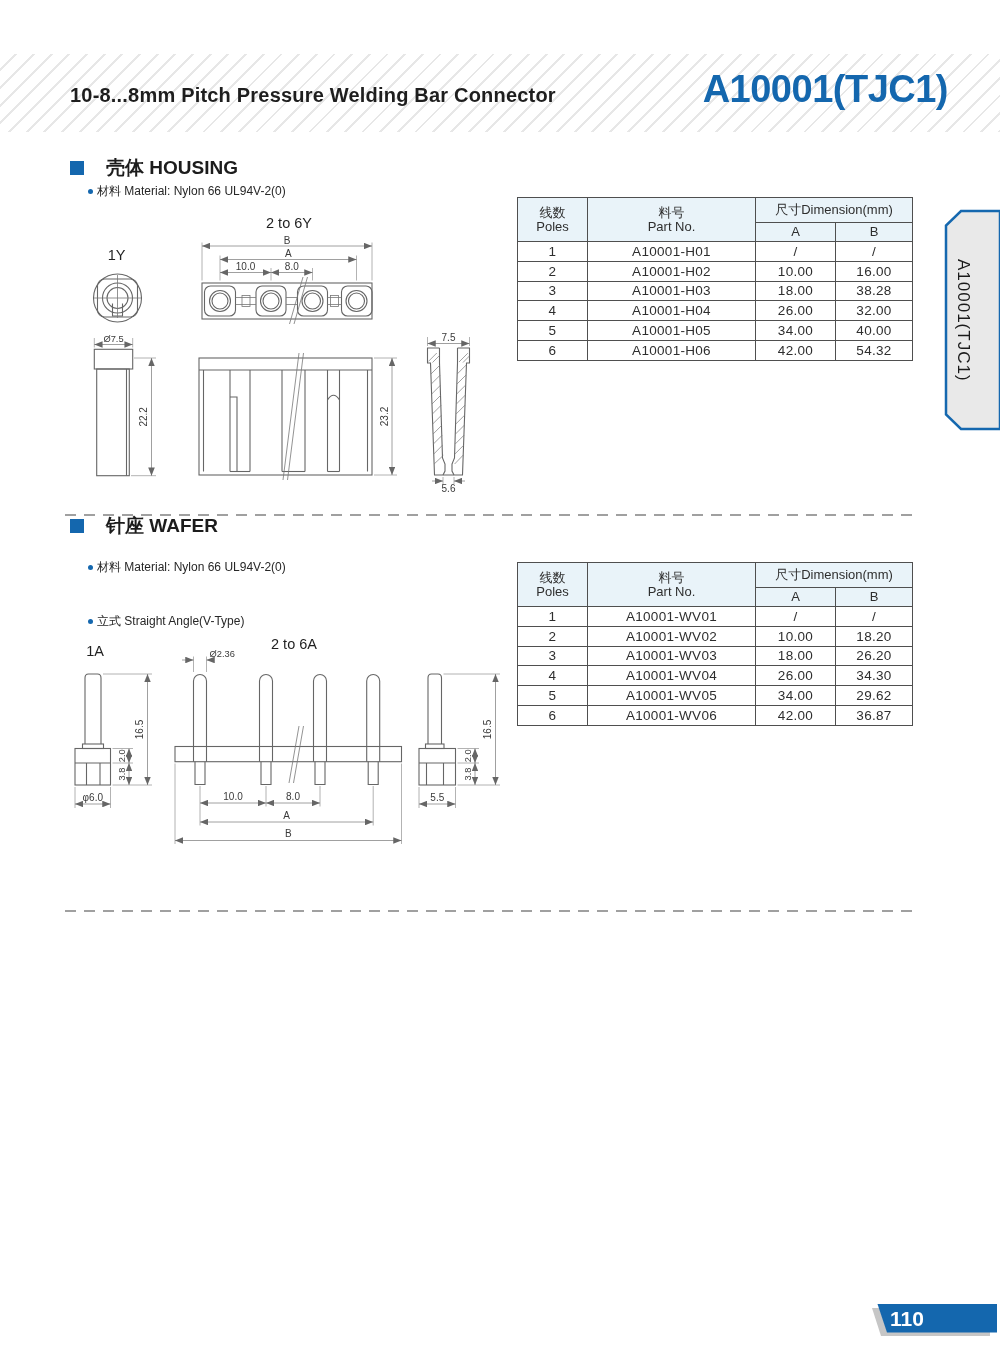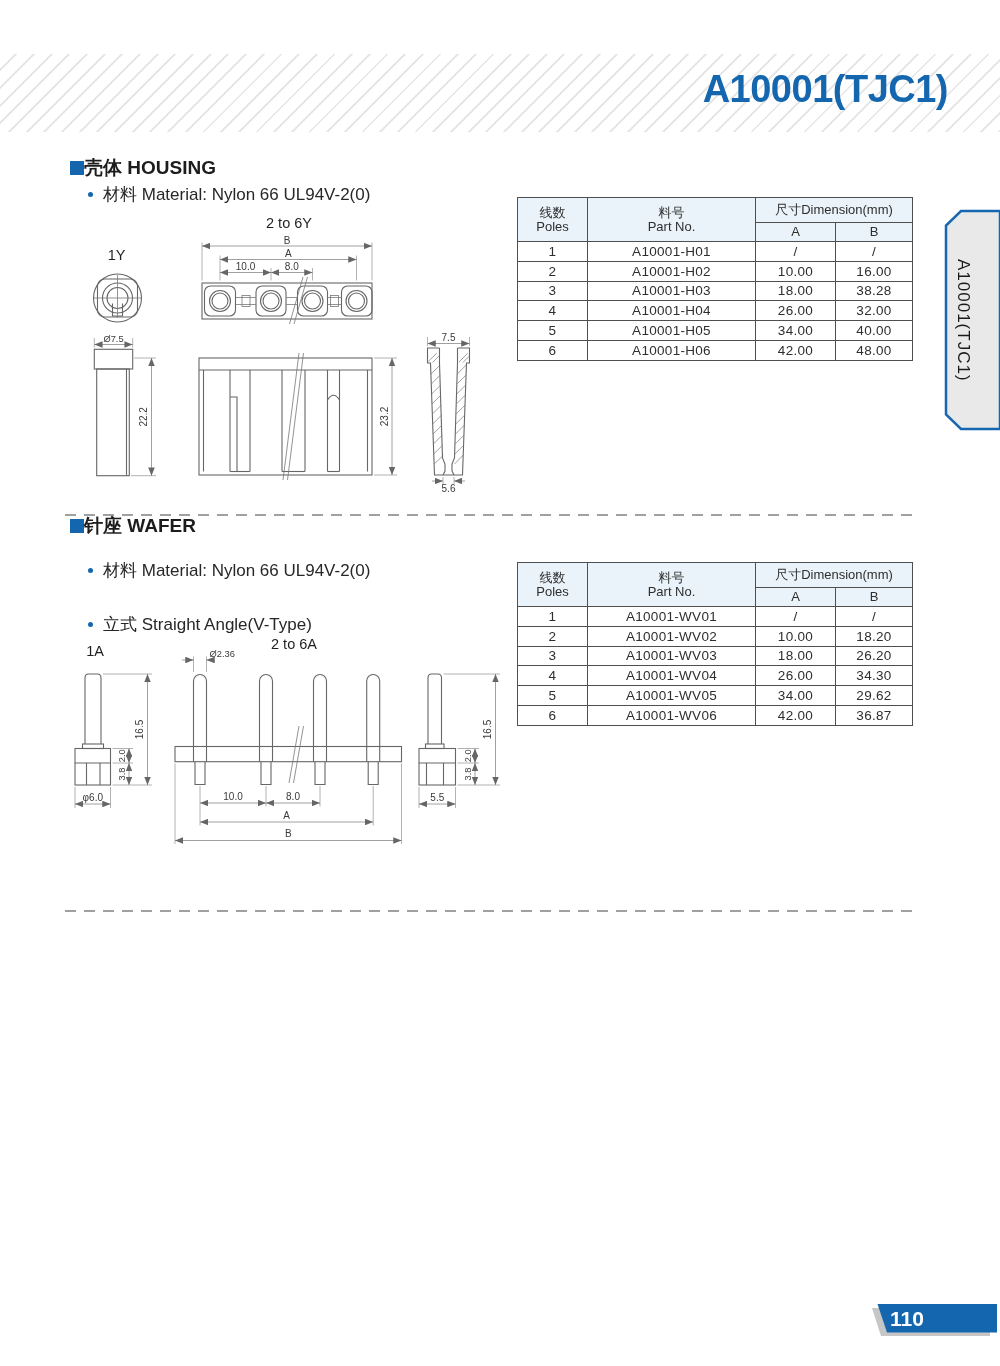--- a/index.html
+++ b/index.html
@@ -3,25 +3,25 @@
 <meta charset="utf-8">
 <style>
   html,body{margin:0;padding:0;background:#fff;}
   .page{position:relative;width:1000px;height:1366px;background:#ffffff;overflow:hidden;
         font-family:"Liberation Sans","DejaVu Sans",sans-serif;}
   .stripe-band{position:absolute;left:0;top:54px;width:1000px;height:78px;
         background:repeating-linear-gradient(135deg,#ffffff 0 10.5px,#e7e7e7 10.5px,#e7e7e7 12.5px);}
   .doc-title{position:absolute;left:70px;top:84px;font-size:20px;font-weight:bold;color:#1e1e1e;letter-spacing:.2px;}
   .part-code{position:absolute;left:560px;top:68px;width:388px;text-align:right;
         font-size:38px;font-weight:bold;color:#1467ae;letter-spacing:-0.5px;}
-  .section-header{position:absolute;display:flex;align-items:center;gap:0;
+  .section-header{position:absolute;display:flex;align-items:center;gap:22px;
         font-size:19px;font-weight:bold;color:#1c1c1c;}
   .sh-housing{left:70px;top:155px;} .sh-wafer{left:70px;top:513px;}
   .marker{width:14px;height:14px;background:#1467ae;flex:none;}
-  .bullet{position:absolute;display:flex;align-items:center;gap:10px;font-size:17px;color:#272727;}
+  .bullet{position:absolute;display:flex;align-items:center;gap:4px;font-size:12px;color:#272727;}
   .b1{left:88px;top:183px;} .b2{left:88px;top:559px;} .b3{left:88px;top:581px;margin-top:32px;}
   .dot{width:5px;height:5px;border-radius:50%;background:#1467ae;flex:none;}
   .divider{position:absolute;left:65px;width:852px;height:2px;
         background:repeating-linear-gradient(90deg,#a0a0a0 0 11px,transparent 11px 19px);}
   .dv1{top:514px;} .dv2{top:910px;}
   .drawing-svg{position:absolute;}
   .dw-housing{left:60px;top:210px;} .dw-wafer{left:60px;top:630px;}
   .spec{position:absolute;left:517px;border-collapse:collapse;table-layout:fixed;color:#2e2e2e;}
   .spec-housing{top:197px;} .spec-wafer{top:562px;}
   .spec th,.spec td{border:1px solid #4f4f4f;text-align:center;vertical-align:middle;padding:0;font-weight:normal;}
@@ -41,20 +41,21 @@
         align-items:center;justify-content:center;writing-mode:vertical-rl;text-orientation:mixed;
         font-size:17px;color:#1a1a1a;letter-spacing:1px;}
   .page-badge{position:absolute;left:855px;top:1295px;}
 </style>
 </head>
 <body>
 
 <div class="page">
 
   <div class="stripe-band"></div>
+  <div class="doc-title">10-8...8mm Pitch Pressure Welding Bar Connector</div>
   <div class="part-code">A10001(TJC1)</div>
 
   <div class="section-header sh-housing">
     <span class="marker"></span>
     <span>壳体 HOUSING</span>
   </div>
   <div class="bullet b1">
     <span class="dot"></span>
     <span>材料 Material: Nylon 66 UL94V-2(0)</span>
   </div>
@@ -269,21 +270,21 @@
           <td>5</td>
           <td>A10001-H05</td>
           <td>34.00</td>
           <td>40.00</td>
         </tr>
 
         <tr>
           <td>6</td>
           <td>A10001-H06</td>
           <td>42.00</td>
-          <td>48.00</td>
+          <td>54.32</td>
         </tr>
       </tbody>
   </table>
 
   <div class="divider dv1"></div>
 
   <div class="section-header sh-wafer">
     <span class="marker"></span>
     <span>针座 WAFER</span>
   </div>

